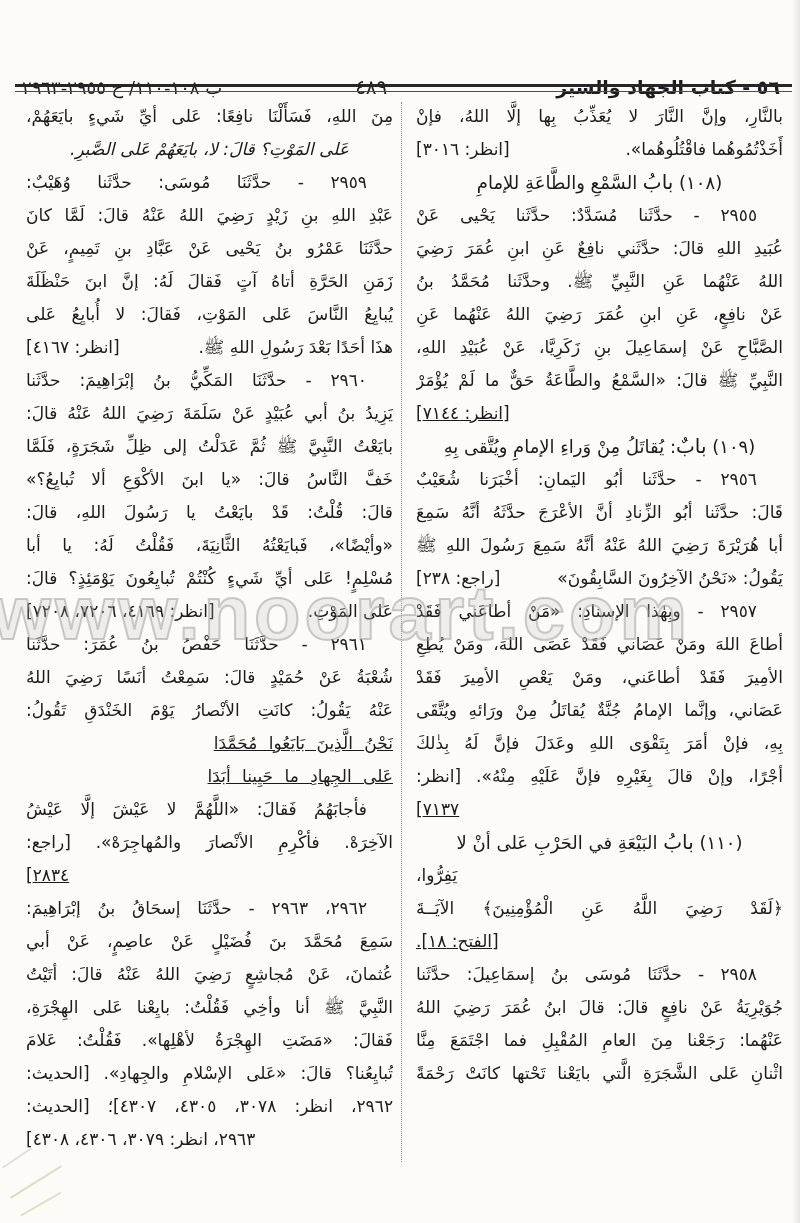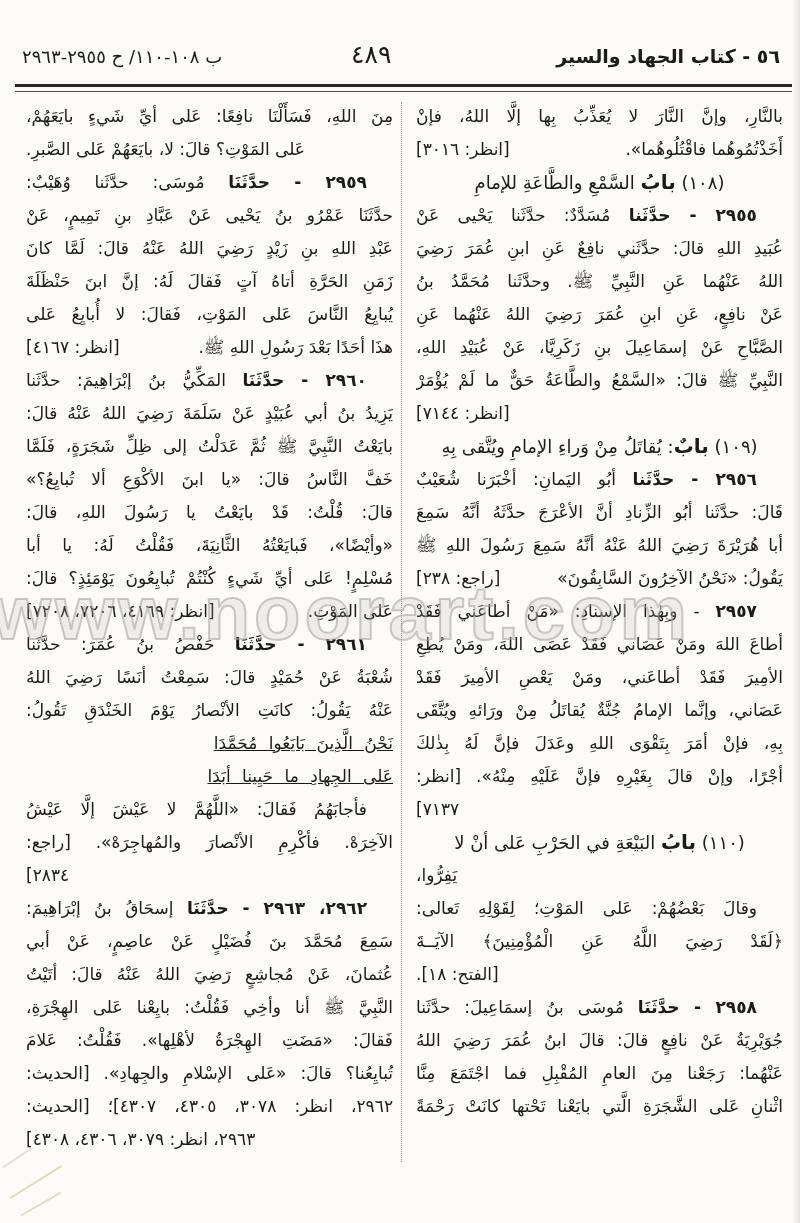--- a/index.html
+++ b/index.html
@@ -8,46 +8,46 @@
     background:#fcfbf7;color:#1b1b1b;
     font-family:"DejaVu Sans",sans-serif;
   }
   
   .header{
     position:absolute;top:38px;left:22px;right:20px;height:34px;
     display:flex;justify-content:space-between;align-items:baseline;
     direction:rtl;font-size:19px;line-height:34px;
   }
   .header .h-title{font-weight:bold;margin-left:36px;}
-  .header .h-page{font-size:25px;}
+  .header .h-page{font-size:20px;margin-top:32px;}
   .header .h-range{font-size:18px;}
   .rule-top{position:absolute;top:84px;left:15px;right:8px;height:3px;background:#262626;}
   .rule-bottom{position:absolute;top:91px;left:15px;right:8px;height:1px;background:#4d4d4d;}
   
   .columns{
     position:absolute;top:100px;left:26px;right:17px;
     display:flex;justify-content:space-between;direction:rtl;
   }
   .col{width:367px;}
   .divider{position:absolute;left:401px;top:102px;height:1060px;width:0;border-left:1px dotted #8f8f8f;}
   
   .line{
     height:33px;line-height:33px;font-size:17px;overflow:hidden;
     direction:rtl;text-align:right;white-space:normal;
   }
   .line.j,.line.n{text-align:justify;text-align-last:justify;}
   .line.n{padding-right:26px;}
-  .line.l{text-align:left;}
-  .line.r{text-align:left;}
+  .line.l{text-align:left;text-decoration:underline;}
+  .line.r{text-align:center;font-style:italic;}
   .line.c{text-align:left;}
   .line.h{text-align:center;font-size:18px;}
   .line.h .b{font-size:20px;}
   .line.poem{text-align:right;word-spacing:6px;text-decoration:underline;}
   .line.s2{display:flex;justify-content:space-between;}
-  .b{font-weight:bold;}
+  .b{font-weight:normal;}
   
   .watermark{
     position:absolute;top:570px;left:-8px;width:830px;height:86px;
     font-family:"Liberation Sans","DejaVu Sans",sans-serif;
     font-size:76px;font-weight:bold;letter-spacing:4px;line-height:86px;
     direction:ltr;text-align:left;white-space:nowrap;
     color:rgba(185,185,185,0.20);
     -webkit-text-stroke:2px rgba(160,160,160,0.55);
     pointer-events:none;z-index:5;
   }
@@ -99,34 +99,33 @@
         </div>
         <div class="line n"><span class="b">٢٩٥٧</span><span> - وبِهٰذا الإسنادِ: «مَنْ أطاعَني فَقَدْ</span></div>
         <div class="line j"><span>أطاعَ اللهَ ومَنْ عَصَاني فَقَدْ عَصَى اللهَ، ومَنْ يُطِعِ</span></div>
         <div class="line j"><span>الأمِيرَ فَقَدْ أطاعَني، ومَنْ يَعْصِ الأمِيرَ فَقَدْ</span></div>
         <div class="line j"><span>عَصَاني، وإنَّما الإمامُ جُنَّةٌ يُقاتَلُ مِنْ ورَائهِ ويُتَّقَى</span></div>
         <div class="line j"><span>بِهِ، فإنْ أمَرَ بِتَقْوَى اللهِ وعَدَلَ فإنَّ لَهُ بِذٰلكَ</span></div>
         <div class="line j"><span>أجْرًا، وإنْ قالَ بِغَيْرِهِ فإنَّ عَلَيْهِ مِنْهُ». [انظر:</span></div>
         <div class="line l"><span>٧١٣٧]</span></div>
         <div class="line h"><span>(١١٠) </span><span class="b">بابُ</span><span> البَيْعَةِ في الحَرْبِ عَلى أنْ لا</span></div>
         <div class="line c"><span>يَفِرُّوا،</span></div>
-        <div class="line n"><span>وقالَ بَعْضُهُمْ: عَلى المَوْتِ؛ لِقَوْلِهِ تَعالى:</span></div>
         <div class="line j"><span>﴿لَقَدْ رَضِيَ اللَّهُ عَنِ الْمُؤْمِنِينَ﴾ الآيَــةَ</span></div>
         <div class="line l"><span>[الفتح: ١٨].</span></div>
         <div class="line n"><span class="b">٢٩٥٨ - حدَّثَنَا</span><span> مُوسَى بنُ إسمَاعِيلَ: حدَّثَنا</span></div>
         <div class="line j"><span>جُوَيْرِيَةُ عَنْ نافِعٍ قالَ: قالَ ابنُ عُمَرَ رَضِيَ اللهُ</span></div>
         <div class="line j"><span>عَنْهُما: رَجَعْنا مِنَ العامِ المُقْبِلِ فما اجْتَمَعَ مِنَّا</span></div>
         <div class="line j"><span>اثْنانِ عَلى الشَّجَرَةِ الَّتي بايَعْنا تَحْتها كانَتْ رَحْمَةً</span></div>
       </div>
     <div class="col">
         <div class="line j"><span>مِنَ اللهِ، فَسَأَلْنَا نافِعًا: عَلى أيِّ شَيءٍ بايَعَهُمْ،</span></div>
         <div class="line r"><span>عَلى المَوْتِ؟ قالَ: لا، بايَعَهُمْ عَلى الصَّبرِ.</span></div>
         <div class="line n"><span class="b">٢٩٥٩ - حدَّثَنَا</span><span> مُوسَى: حدَّثَنا وُهَيْبٌ:</span></div>
+        <div class="line j"><span>عَبْدِ اللهِ بنِ زَيْدٍ رَضِيَ اللهُ عَنْهُ قالَ: لَمَّا كانَ</span></div>
         <div class="line j"><span>حدَّثَنَا عَمْرُو بنُ يَحْيى عَنْ عَبَّادِ بنِ تَمِيمٍ، عَنْ</span></div>
-        <div class="line j"><span>عَبْدِ اللهِ بنِ زَيْدٍ رَضِيَ اللهُ عَنْهُ قالَ: لَمَّا كانَ</span></div>
         <div class="line j"><span>زَمَنِ الحَرَّةِ أتاهُ آتٍ فَقالَ لَهُ: إنَّ ابنَ حَنْظَلَةَ</span></div>
         <div class="line j"><span>يُبايِعُ النَّاسَ عَلى المَوْتِ، فَقالَ: لا أُبايِعُ عَلى</span></div>
         <div class="line s2">
           <span>هذَا أحَدًا بَعْدَ رَسُولِ اللهِ ﷺ.</span>
           <span>[انظر: ٤١٦٧]</span>
         </div>
         <div class="line n"><span class="b">٢٩٦٠ - حدَّثَنَا</span><span> المَكِّيُّ بنُ إبْرَاهِيمَ: حدَّثَنا</span></div>
         <div class="line j"><span>يَزِيدُ بنُ أبي عُبَيْدٍ عَنْ سَلَمَةَ رَضِيَ اللهُ عَنْهُ قالَ:</span></div>
         <div class="line j"><span>بايَعْتُ النَّبِيَّ ﷺ ثُمَّ عَدَلْتُ إلى ظِلِّ شَجَرَةٍ، فَلَمَّا</span></div>
         <div class="line j"><span>خَفَّ النَّاسُ قالَ: «يا ابنَ الأكْوَعِ ألا تُبايِعُ؟»</span></div>

